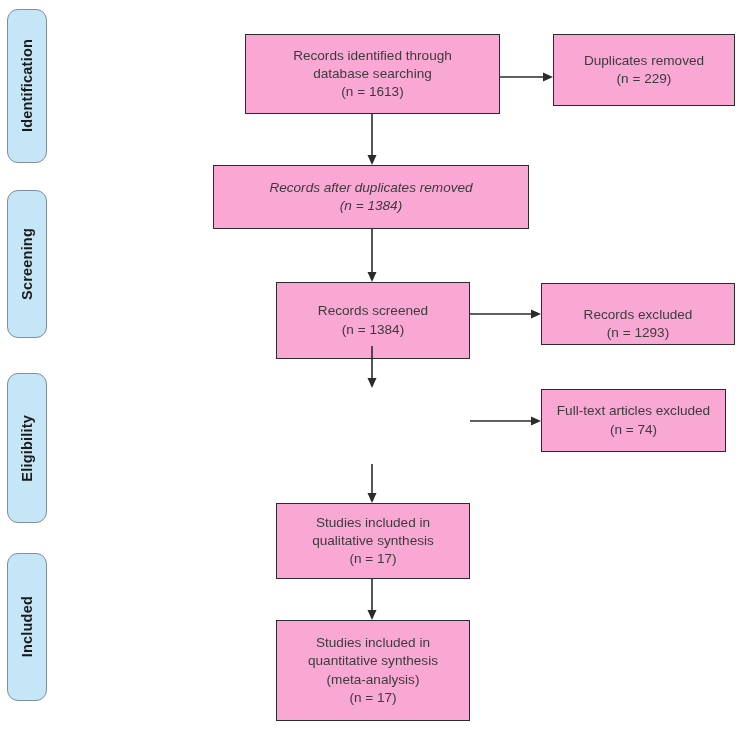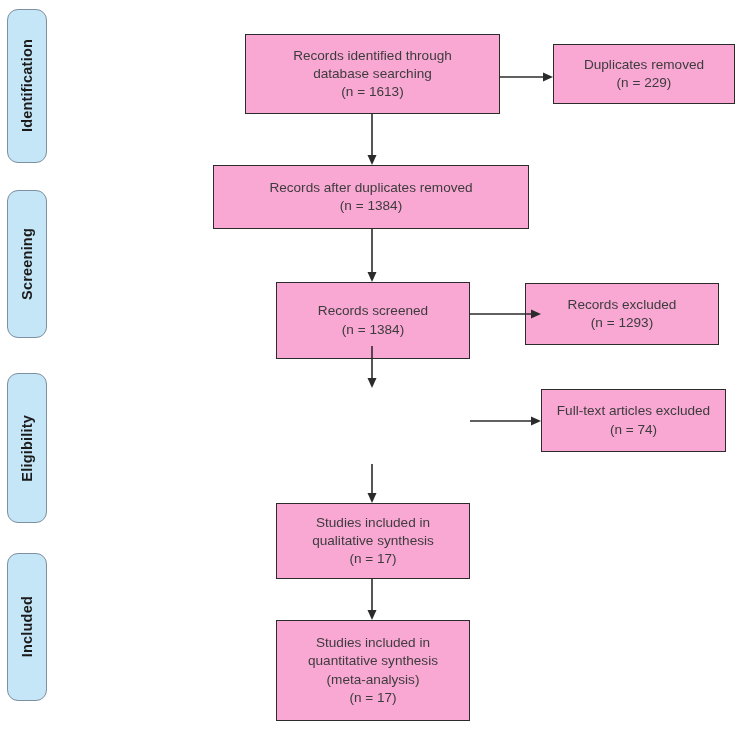--- a/index.html
+++ b/index.html
@@ -94,36 +94,36 @@
   <div class="stage-label" style="left:7px; top:553px; width:40px; height:148px;">
     <span class="stage-text">Included</span>
   </div>
 
   <div class="flow-box" style="left:245px; top:34px; width:255px; height:80px;">
     <span class="box-text">Records identified through
 database searching
 (n = 1613)</span>
   </div>
 
-  <div class="flow-box" style="left:553px; top:44px; width:182px; height:60px;">
+  <div class="flow-box" style="left:553px; top:34px; width:182px; height:72px;">
     <span class="box-text">Duplicates removed
 (n = 229)</span>
   </div>
 
-  <div class="flow-box" style="left:213px; top:165px; width:316px; height:64px;">
+  <div class="flow-box" style="left:213px; top:165px; width:316px; height:64px;font-style:italic;">
     <span class="box-text">Records after duplicates removed
 (n = 1384)</span>
   </div>
 
   <div class="flow-box" style="left:276px; top:282px; width:194px; height:77px;">
     <span class="box-text">Records screened
 (n = 1384)</span>
   </div>
 
-  <div class="flow-box" style="left:525px; top:283px; width:194px; height:62px;">
+  <div class="flow-box" style="left:541px; top:283px; width:194px; height:62px;align-items:flex-end;">
     <span class="box-text">Records excluded
 (n = 1293)</span>
   </div>
 
 
   <div class="flow-box" style="left:541px; top:389px; width:185px; height:63px;">
     <span class="box-text">Full-text articles excluded
 (n = 74)</span>
   </div>
 

